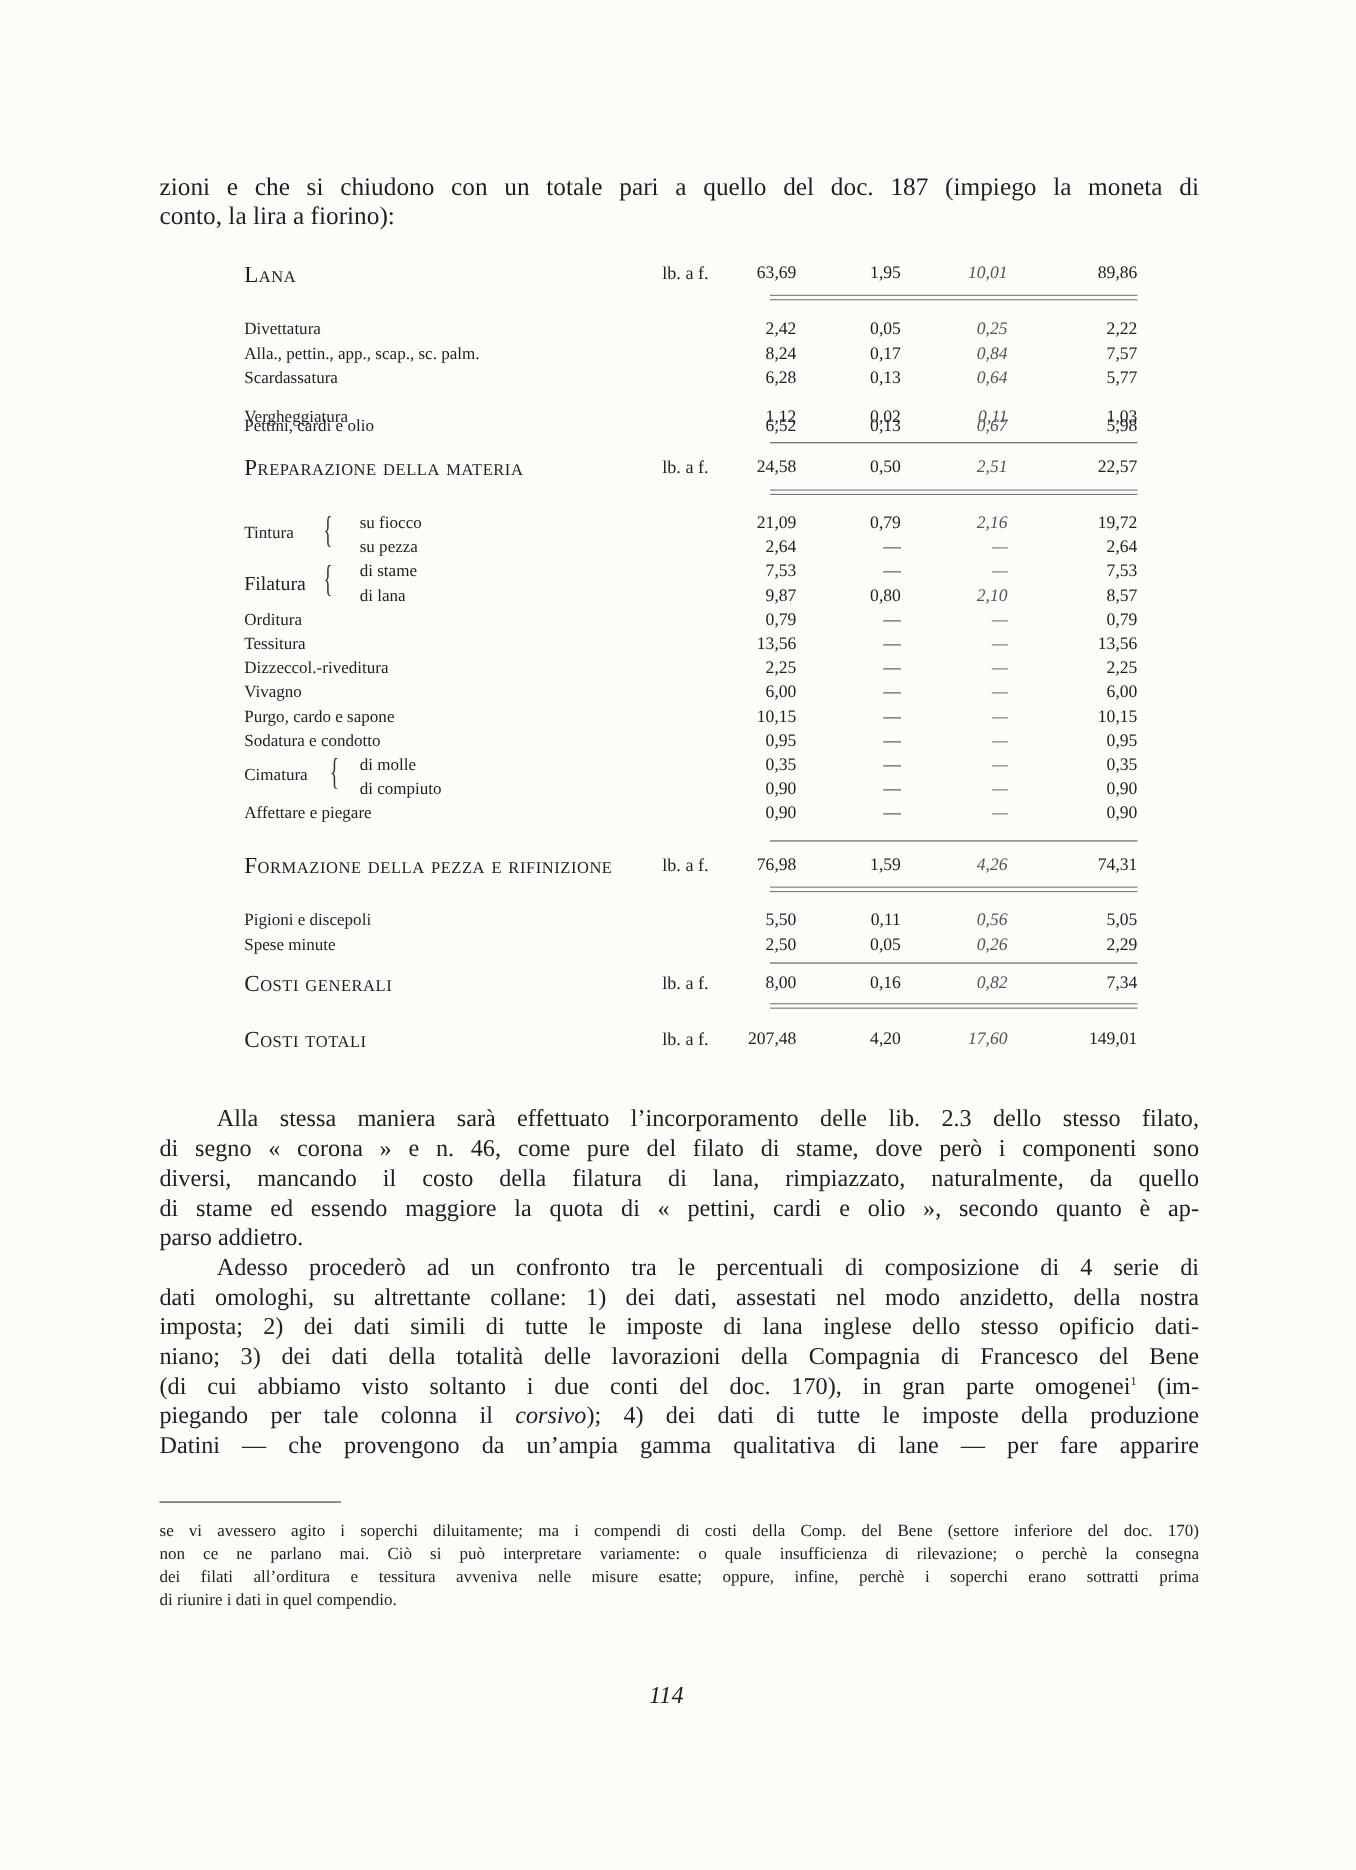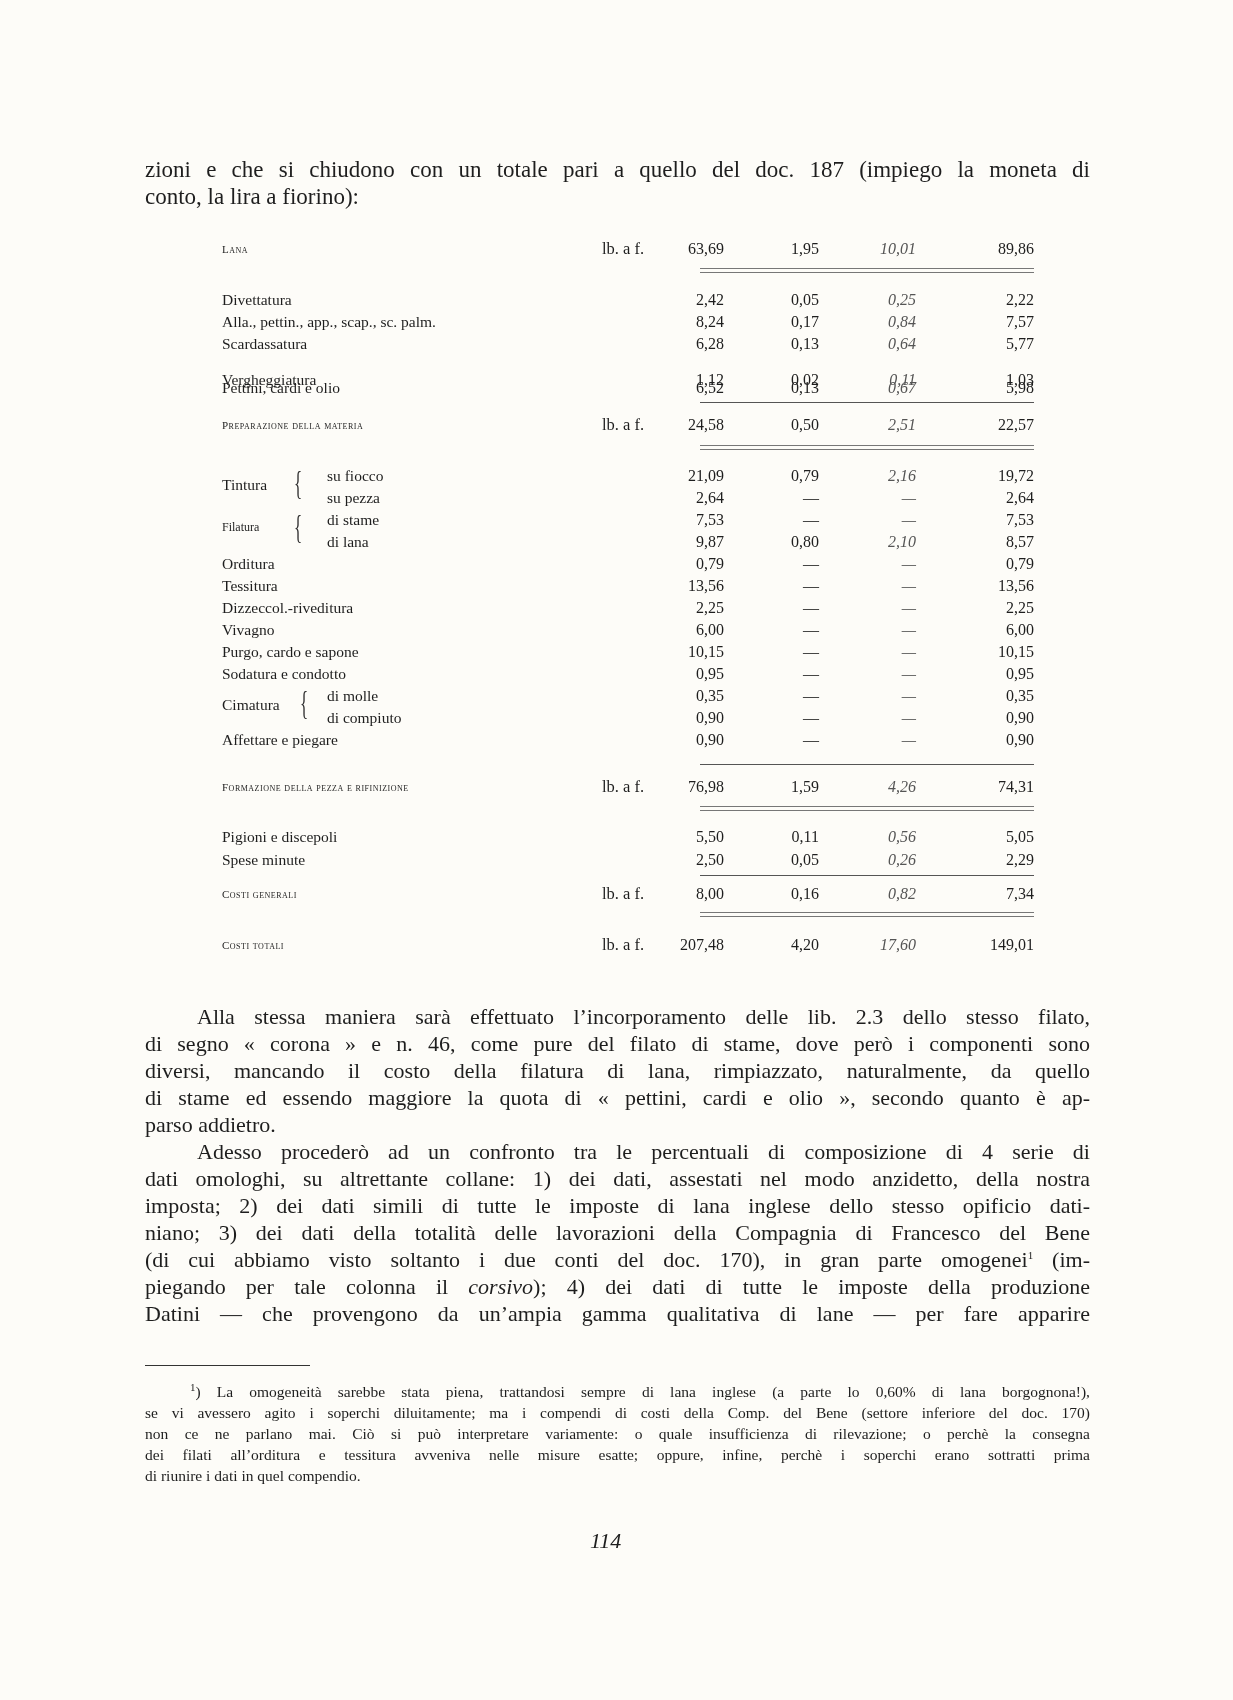--- a/index.html
+++ b/index.html
@@ -15,21 +15,21 @@
   .intro .line.last { text-align-last:left; }
 
   .tbl-row { position:absolute; left:222px; width:812px; height:22px; font-size:15.5px; line-height:22px; }
   .tbl-row .label { position:absolute; left:0; }
   .tbl-row .unit { position:absolute; left:380px; font-size:16.5px; }
   .tbl-row .c1, .tbl-row .c2, .tbl-row .c3, .tbl-row .c4 { position:absolute; text-align:right; font-size:16px; }
   .tbl-row .c1 { right:310px; width:90px; }
   .tbl-row .c2 { right:215px; width:80px; }
   .tbl-row .c3 { right:118px; width:80px; font-style:italic; color:#555; }
   .tbl-row .c4 { right:0; width:90px; }
-  .sc { font-variant:small-caps; letter-spacing:0.5px; font-size:11px; }
+  .sc { font-variant:small-caps; letter-spacing:0.5px; font-size:21px; }
 
   .rule { position:absolute; left:700px; width:334px; border-top:1.5px solid #555; }
   .drule { position:absolute; left:700px; width:334px; height:3px; border-top:1px solid #777; border-bottom:1px solid #777; }
   .brace { position:absolute; font-size:34px; line-height:34px; color:#333; font-weight:100; transform:scaleX(0.5); }
   .sub { position:absolute; font-size:15.5px; }
 
   .para { position:absolute; left:145px; width:945px; font-size:22px; line-height:27px; }
   .para .line { display:block; height:27px; text-align:justify; text-align-last:justify; white-space:nowrap; }
   .para .line.last { text-align-last:left; }
   .para .line.indent { padding-left:52px; }
@@ -133,21 +133,21 @@
     <span class="c3">—</span>
     <span class="c4">7,53</span>
   </div>
   <div class="tbl-row" style="top:531px;">
     <span class="sub" style="left:105px;">di lana</span>
     <span class="c1">9,87</span>
     <span class="c2">0,80</span>
     <span class="c3">2,10</span>
     <span class="c4">8,57</span>
   </div>
-  <span class="abs" style="left:222px; top:520px; font-size:12px;">Filatura</span>
+  <span class="abs" style="left:222px; top:520px; font-size:18px;">Filatura</span>
   <span class="abs brace" style="left:290px; top:510px;">{</span>
 
   <div class="tbl-row" style="top:553px;">
     <span class="label">Orditura</span>
     <span class="c1">0,79</span>
     <span class="c2">—</span>
     <span class="c3">—</span>
     <span class="c4">0,79</span>
   </div>
   <div class="tbl-row" style="top:575px;">
@@ -271,20 +271,19 @@
   <span class="line">dati omologhi, su altrettante collane: 1) dei dati, assestati nel modo anzidetto, della nostra</span>
   <span class="line">imposta; 2) dei dati simili di tutte le imposte di lana inglese dello stesso opificio dati-</span>
   <span class="line">niano; 3) dei dati della totalità delle lavorazioni della Compagnia di Francesco del Bene</span>
   <span class="line"><span>(di cui abbiamo visto soltanto i due conti del doc. 170), in gran parte omogenei</span><sup>1</sup><span> (im-</span></span>
   <span class="line"><span>piegando per tale colonna il </span><i>corsivo</i><span>); 4) dei dati di tutte le imposte della produzione</span></span>
   <span class="line">Datini — che provengono da un’ampia gamma qualitativa di lane — per fare apparire</span>
 </div>
 
 <div class="fn-rule"></div>
 <div class="footnote" style="top:1381px;">
-  <span class="line indent"><sup>1</sup><span>) La omogeneità sarebbe stata piena, trattandosi sempre di lana inglese (a parte lo 0,60% di lana borgognona!),</span></span>
   <span class="line">se vi avessero agito i soperchi diluitamente; ma i compendi di costi della Comp. del Bene (settore inferiore del doc. 170)</span>
   <span class="line">non ce ne parlano mai. Ciò si può interpretare variamente: o quale insufficienza di rilevazione; o perchè la consegna</span>
   <span class="line">dei filati all’orditura e tessitura avveniva nelle misure esatte; oppure, infine, perchè i soperchi erano sottratti prima</span>
   <span class="line last">di riunire i dati in quel compendio.</span>
 </div>
 
 <div class="pagenum">114</div>
 
 </body></html>

